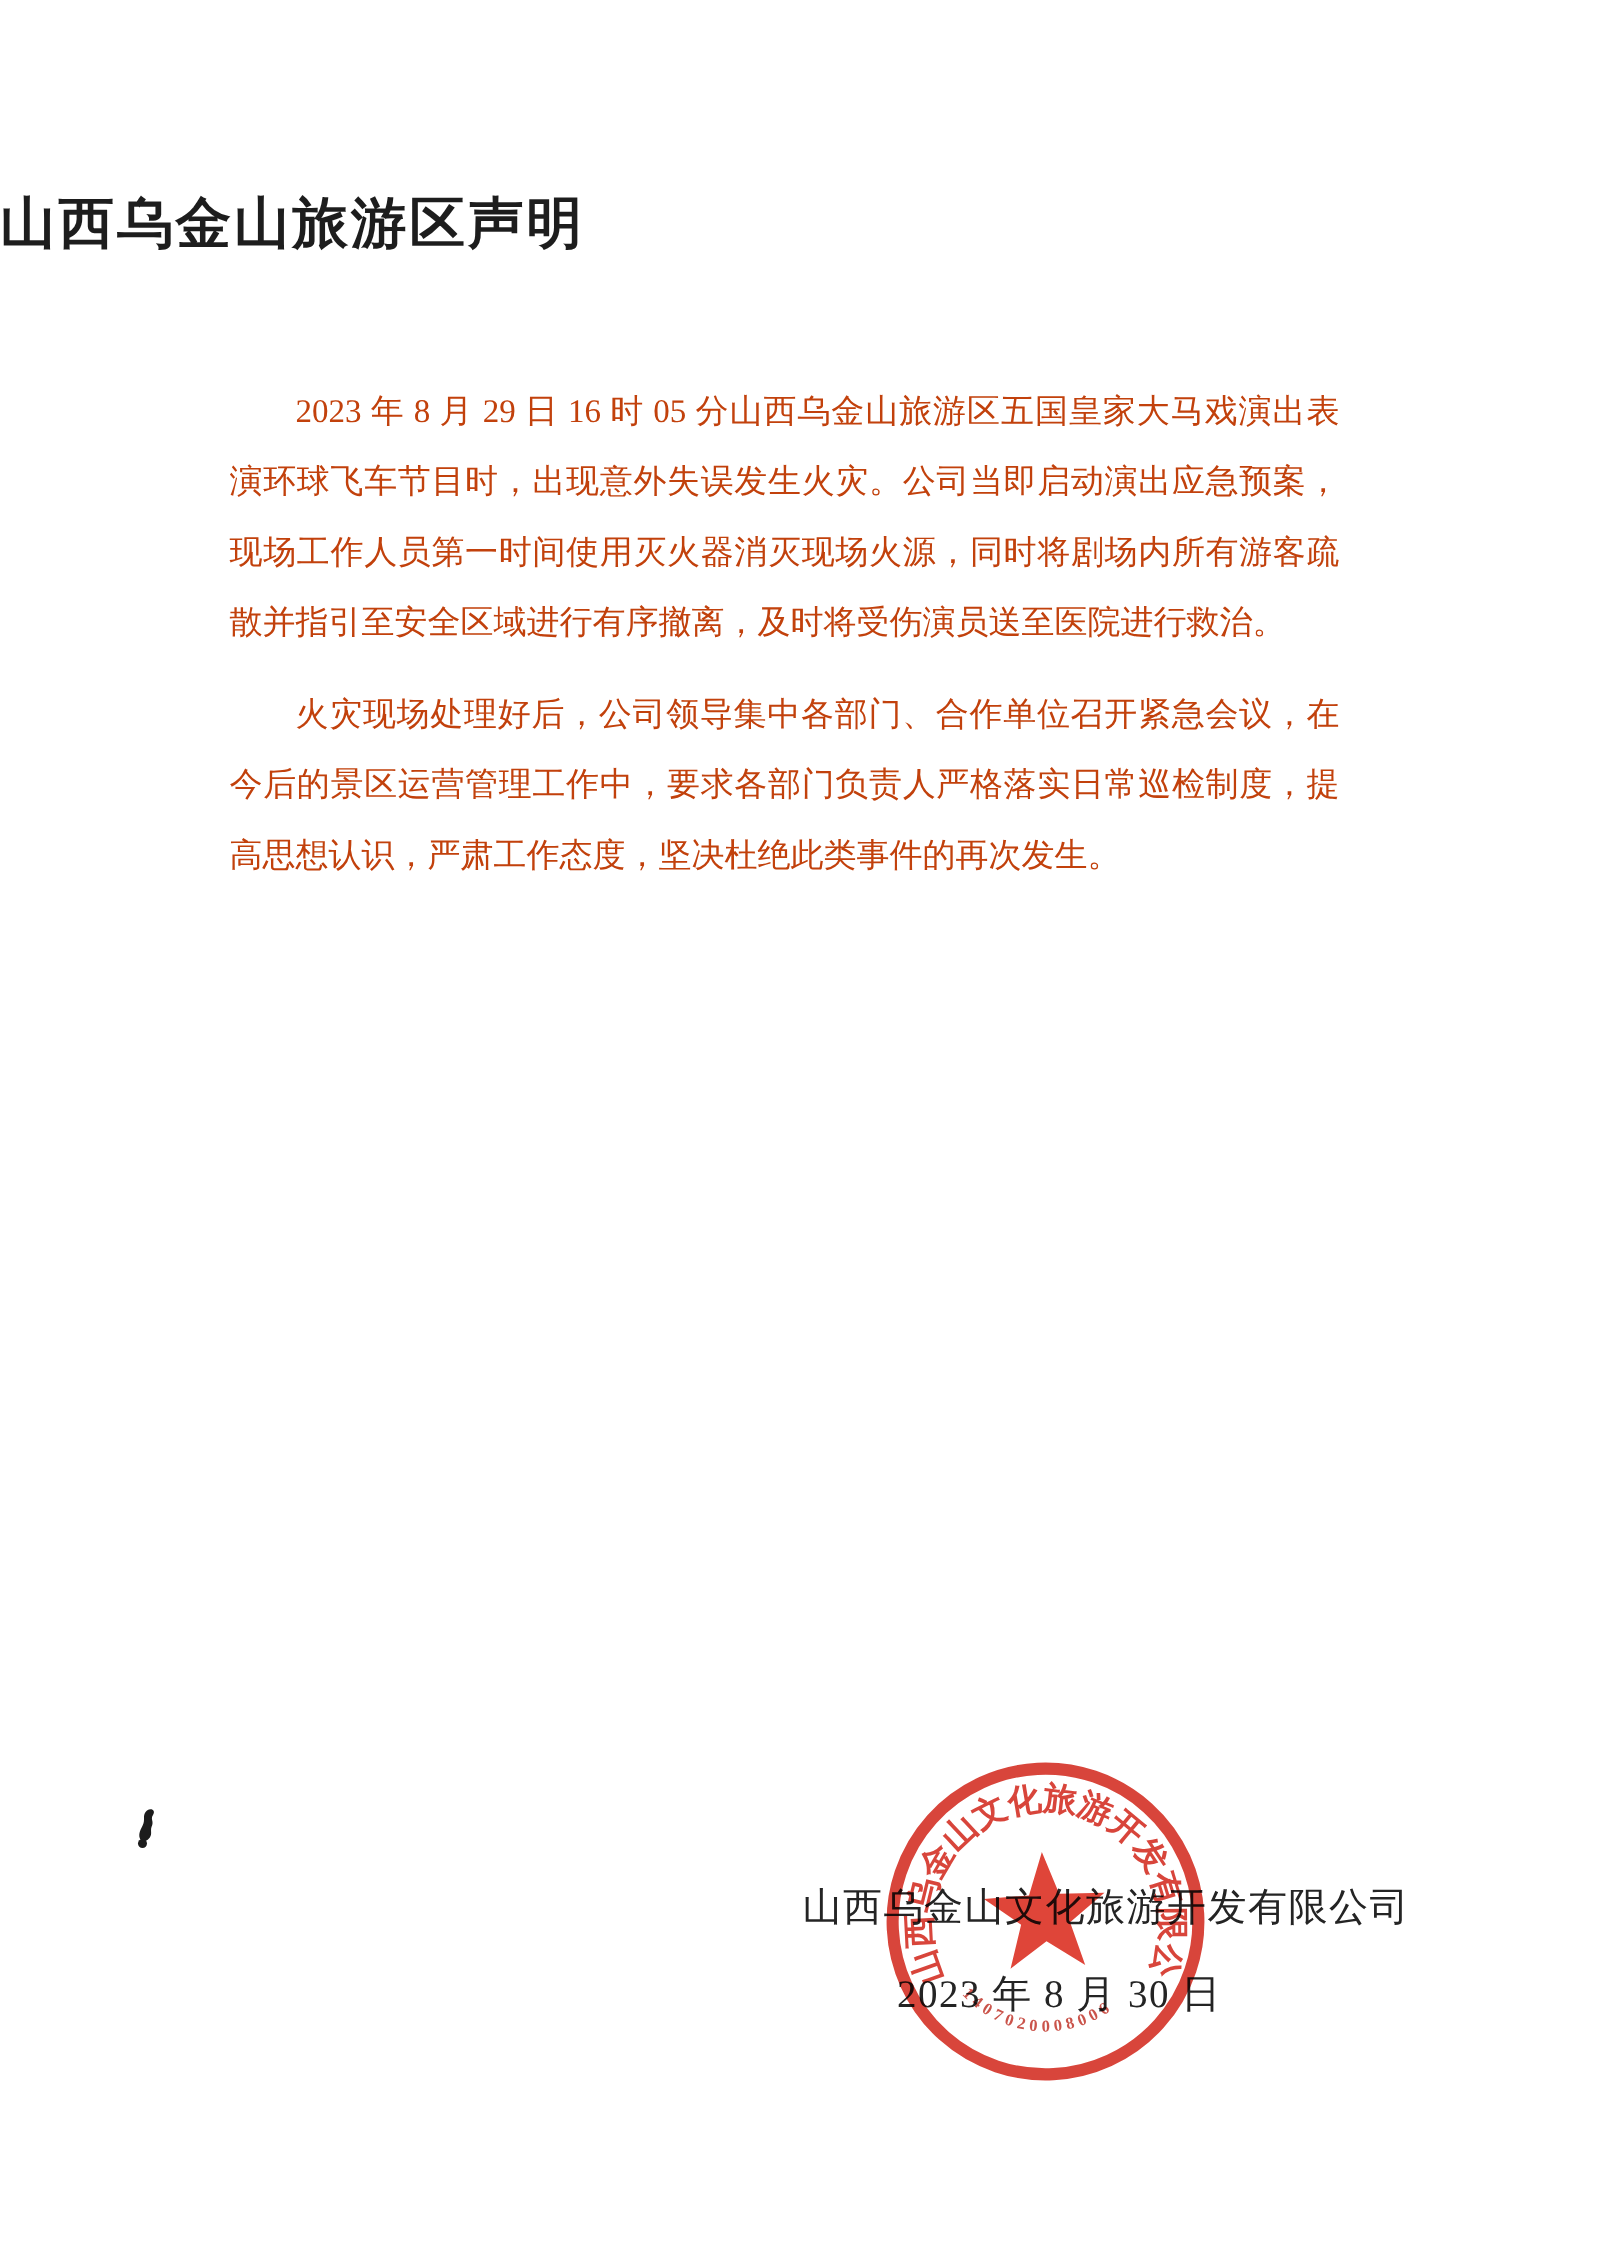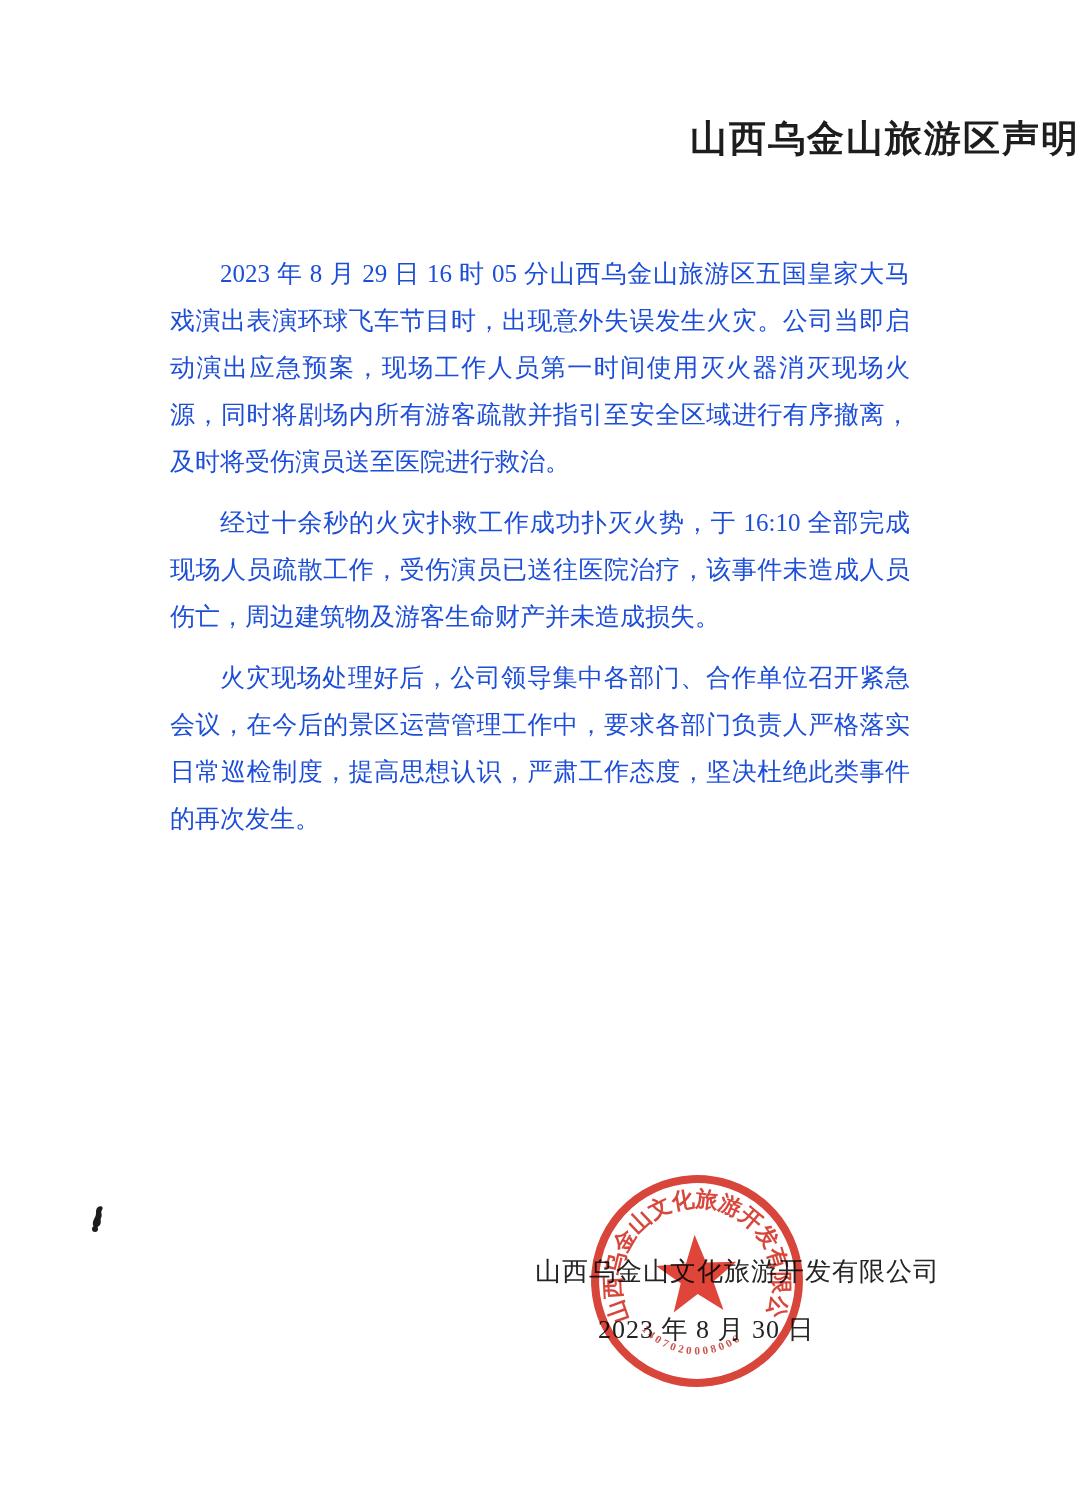--- a/index.html
+++ b/index.html
@@ -11,39 +11,39 @@
     position: relative;
     width: 1080px;
     height: 1500px;
     background: #ffffff;
     overflow: hidden;
     font-family: "Liberation Serif", "DejaVu Serif", serif;
     color: #222222;
   }
   .doc-title {
     position: absolute;
-    top: 114px;
+    top: 124px;
     left: 0;
     width: 100%;
-    text-align: right;
+    text-align: left;
     font-family: Liberation Serif, serif;
     font-weight: 700;
     font-size: 37px;
     letter-spacing: 2px;
     color: #1d1d1d;
   }
   .doc-body {
     position: absolute;
     top: 250px;
-    left: 170px;
+    left: 153px;
     width: 740px;
-    font-size: 25px;
+    font-size: 22px;
     line-height: 47px;
     text-align: justify;
-    color: #1d4ed8;
+    color: #c2410c;
   }
   .doc-body p {
     margin: 0 0 14px 0;
     text-indent: 2em;
   }
   .signature-company {
     position: absolute;
     top: 1254px;
     left: 535px;
     font-size: 26px;
@@ -83,21 +83,20 @@
 </style>
 </head>
 <body>
 
 <div class="page">
 
   <div class="doc-title">山西乌金山旅游区声明</div>
 
   <div class="doc-body">
     <p>2023 年 8 月 29 日 16 时 05 分山西乌金山旅游区五国皇家大马戏演出表演环球飞车节目时，出现意外失误发生火灾。公司当即启动演出应急预案，现场工作人员第一时间使用灭火器消灭现场火源，同时将剧场内所有游客疏散并指引至安全区域进行有序撤离，及时将受伤演员送至医院进行救治。</p>
-    <p>经过十余秒的火灾扑救工作成功扑灭火势，于 16:10 全部完成现场人员疏散工作，受伤演员已送往医院治疗，该事件未造成人员伤亡，周边建筑物及游客生命财产并未造成损失。</p>
     <p>火灾现场处理好后，公司领导集中各部门、合作单位召开紧急会议，在今后的景区运营管理工作中，要求各部门负责人严格落实日常巡检制度，提高思想认识，严肃工作态度，坚决杜绝此类事件的再次发生。</p>
   </div>
 
   <div class="signature-company">山西乌金山文化旅游开发有限公司</div>
 
   <div class="signature-date">2023 年 8 月 30 日</div>
 
   <svg class="seal" viewBox="0 0 220 220">
 
     <circle cx="110" cy="110" r="101" fill="none" stroke="#d5372c" stroke-width="8"></circle>

